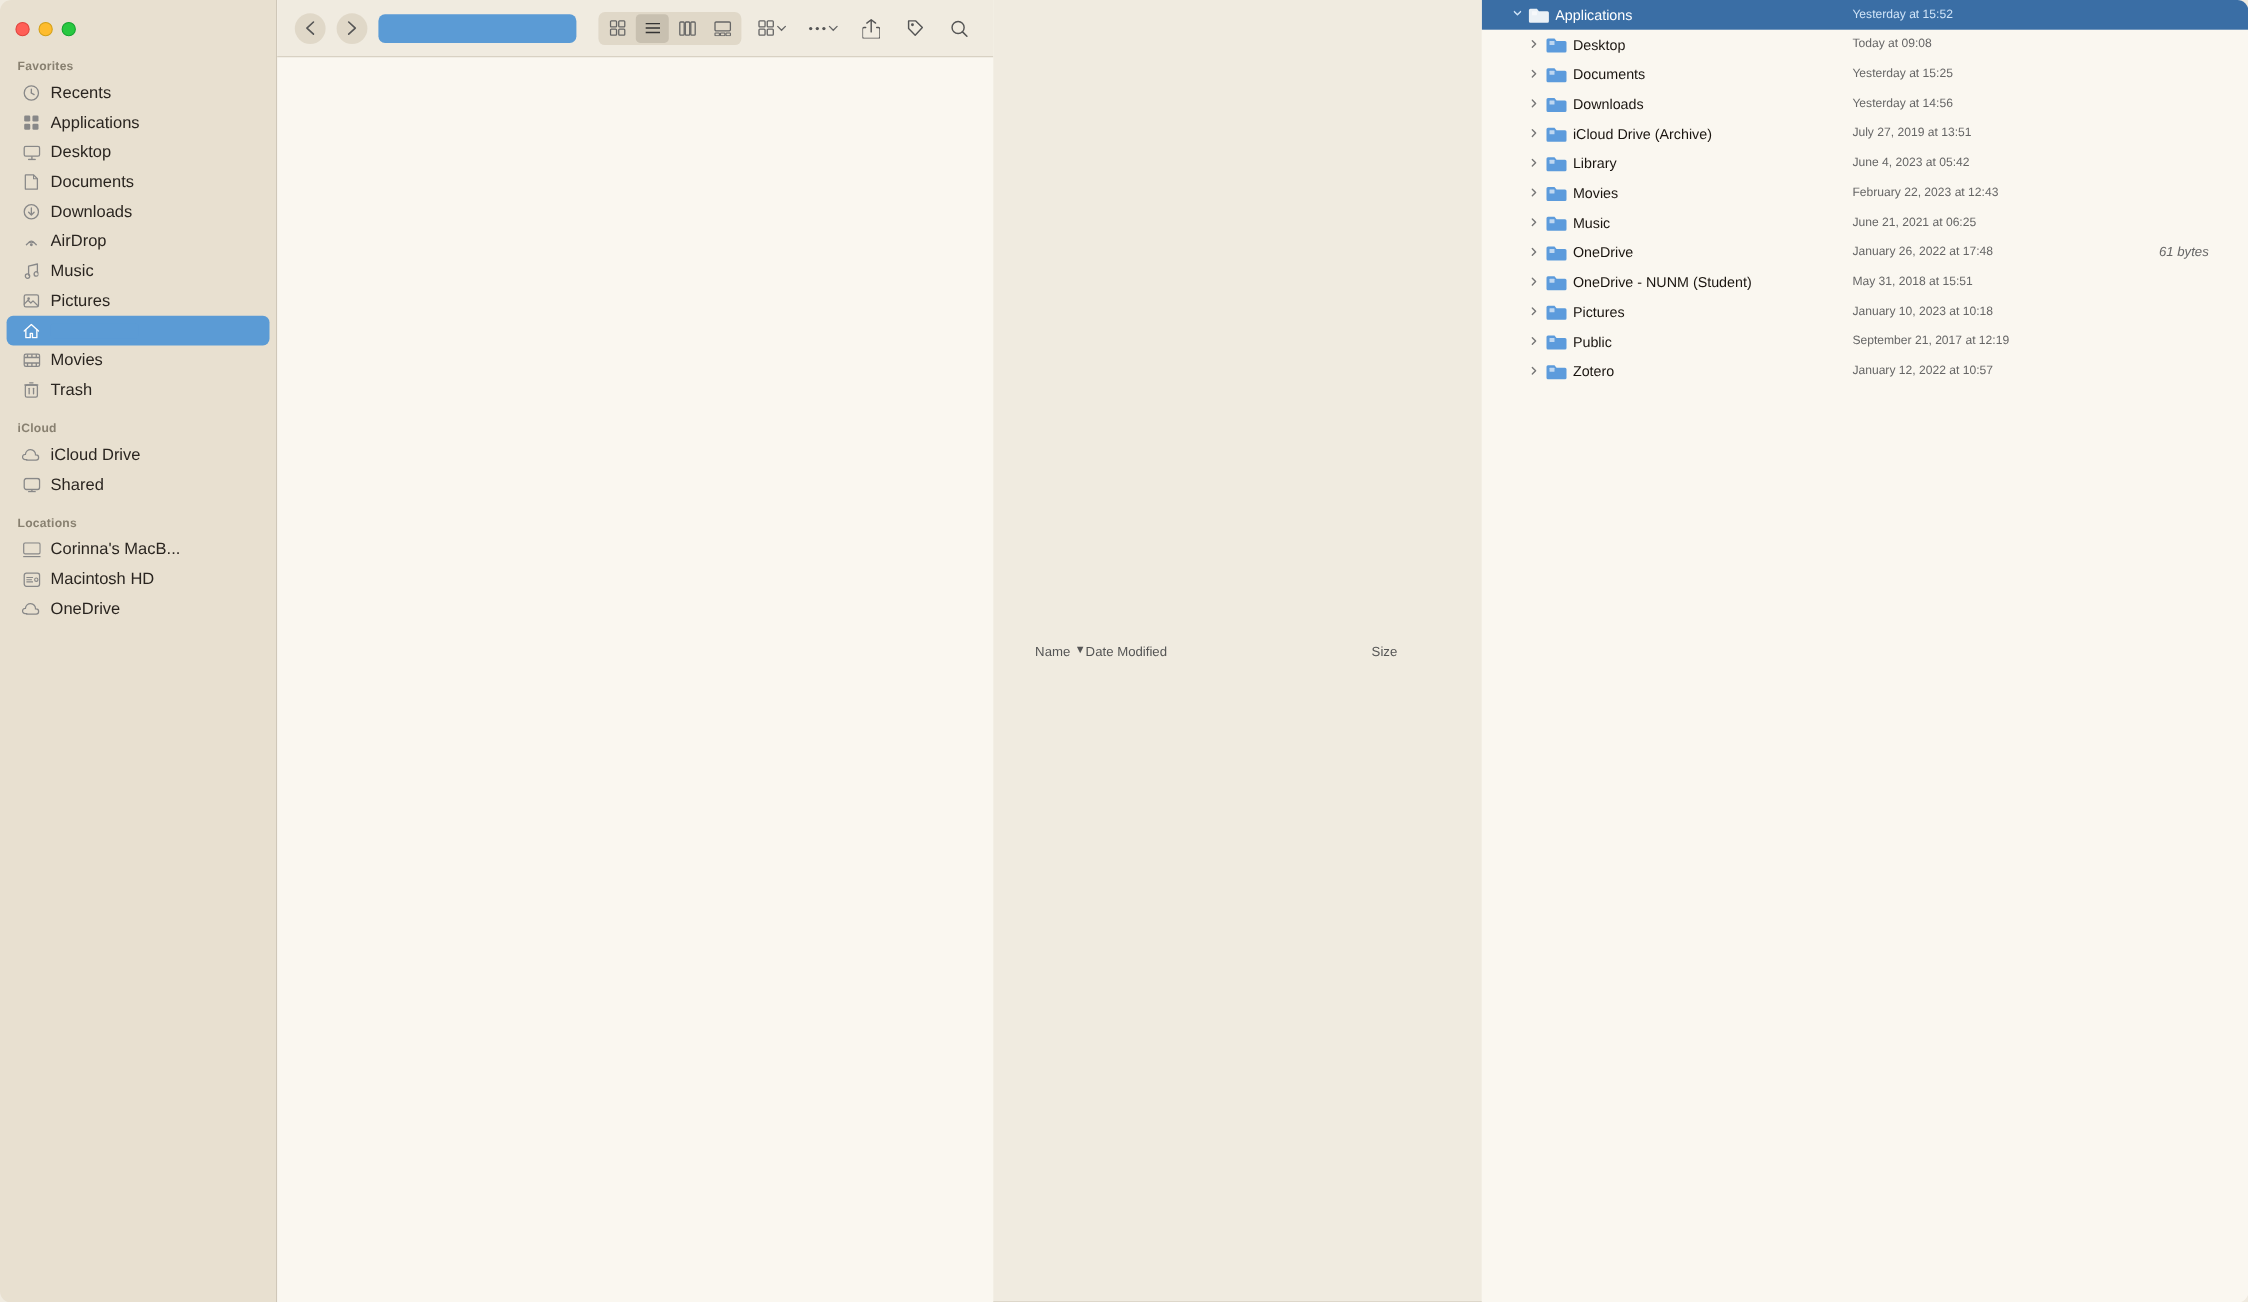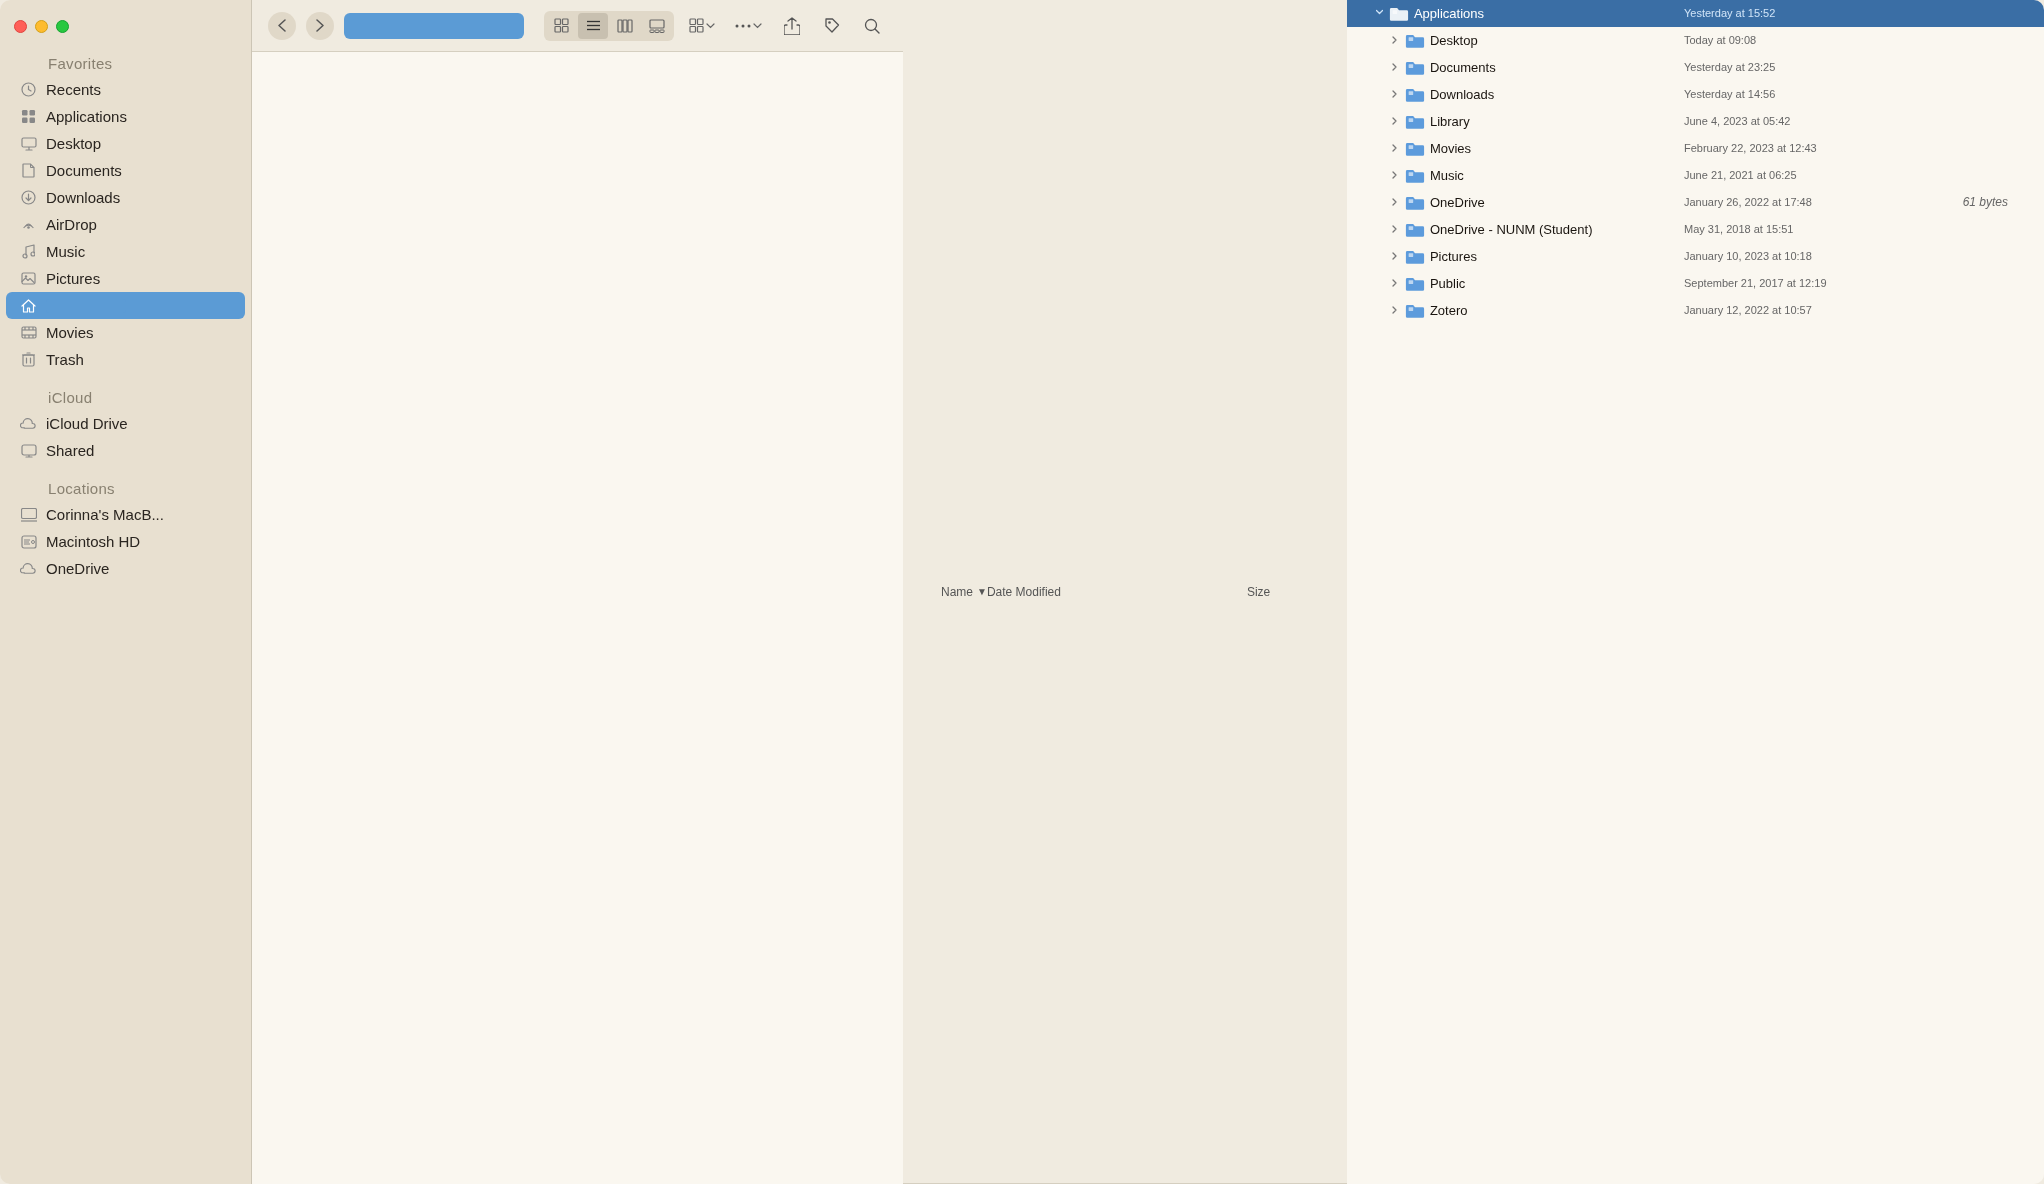--- a/index.html
+++ b/index.html
@@ -47,27 +47,26 @@
       height: 13px;
       border-radius: 50%;
       cursor: pointer;
     }
 
     .tl-red { background: #ff5f57; border: 1px solid #e0443e; }
     .tl-yellow { background: #febc2e; border: 1px solid #d4a017; }
     .tl-green { background: #28c840; border: 1px solid #14a330; }
 
     .sidebar-section-label {
-      font-size: 15px;
-      font-weight: 400;
+      font-size: 11px;
+      font-weight: 700;
       color: #888070;
       padding: 6px 16px 4px 16px;
       text-transform: none;
       letter-spacing: 0.02em;
-      margin-left: 32px;
     }
 
     .sidebar-item {
       display: flex;
       align-items: center;
       gap: 9px;
       padding: 5px 12px 5px 14px;
       cursor: pointer;
       border-radius: 6px;
       margin: 0 6px;
@@ -674,38 +673,55 @@
         <path d="M1 2l3 3-3 3" stroke="currentColor" stroke-width="1.3" stroke-linecap="round" stroke-linejoin="round"></path>
       </svg>
     </div>
     <div class="folder-icon">
       <svg width="20" height="17" viewBox="0 0 22 18" fill="none">
     <path d="M1 4.5V15.5A1.5 1.5 0 002.5 17h17A1.5 1.5 0 0021 15.5V7A1.5 1.5 0 0019.5 5.5H11L9 3H2.5A1.5 1.5 0 001 4.5z" fill="#4a90d9" opacity="0.9"></path>
     <rect x="4" y="5.5" width="5" height="4" rx="0.5" fill="rgba(255,255,255,0.6)"></rect>
   </svg>
     </div>
     <div class="file-name-cell">Documents</div>
-    <div class="date-cell">Yesterday at 23:25</div>
+    <div class="date-cell">Yesterday at 15:25</div>
     <div class="size-cell"></div>
   </div>
         <div class="file-row">
     <div style="width:28px; flex-shrink:0;"></div>
     <div class="expand-arrow">
       <svg width="7" height="10" viewBox="0 0 7 10" fill="none">
         <path d="M1 2l3 3-3 3" stroke="currentColor" stroke-width="1.3" stroke-linecap="round" stroke-linejoin="round"></path>
       </svg>
     </div>
     <div class="folder-icon">
       <svg width="20" height="17" viewBox="0 0 22 18" fill="none">
     <path d="M1 4.5V15.5A1.5 1.5 0 002.5 17h17A1.5 1.5 0 0021 15.5V7A1.5 1.5 0 0019.5 5.5H11L9 3H2.5A1.5 1.5 0 001 4.5z" fill="#4a90d9" opacity="0.9"></path>
     <rect x="4" y="5.5" width="5" height="4" rx="0.5" fill="rgba(255,255,255,0.6)"></rect>
   </svg>
     </div>
     <div class="file-name-cell">Downloads</div>
     <div class="date-cell">Yesterday at 14:56</div>
+    <div class="size-cell"></div>
+  </div>
+        <div class="file-row">
+    <div style="width:28px; flex-shrink:0;"></div>
+    <div class="expand-arrow">
+      <svg width="7" height="10" viewBox="0 0 7 10" fill="none">
+        <path d="M1 2l3 3-3 3" stroke="currentColor" stroke-width="1.3" stroke-linecap="round" stroke-linejoin="round"></path>
+      </svg>
+    </div>
+    <div class="folder-icon">
+      <svg width="20" height="17" viewBox="0 0 22 18" fill="none">
+    <path d="M1 4.5V15.5A1.5 1.5 0 002.5 17h17A1.5 1.5 0 0021 15.5V7A1.5 1.5 0 0019.5 5.5H11L9 3H2.5A1.5 1.5 0 001 4.5z" fill="#4a90d9" opacity="0.9"></path>
+    <rect x="4" y="5.5" width="5" height="4" rx="0.5" fill="rgba(255,255,255,0.6)"></rect>
+  </svg>
+    </div>
+    <div class="file-name-cell">iCloud Drive (Archive)</div>
+    <div class="date-cell">July 27, 2019 at 13:51</div>
     <div class="size-cell"></div>
   </div>
         <div class="file-row">
     <div style="width:28px; flex-shrink:0;"></div>
     <div class="expand-arrow">
       <svg width="7" height="10" viewBox="0 0 7 10" fill="none">
         <path d="M1 2l3 3-3 3" stroke="currentColor" stroke-width="1.3" stroke-linecap="round" stroke-linejoin="round"></path>
       </svg>
     </div>
     <div class="folder-icon">

